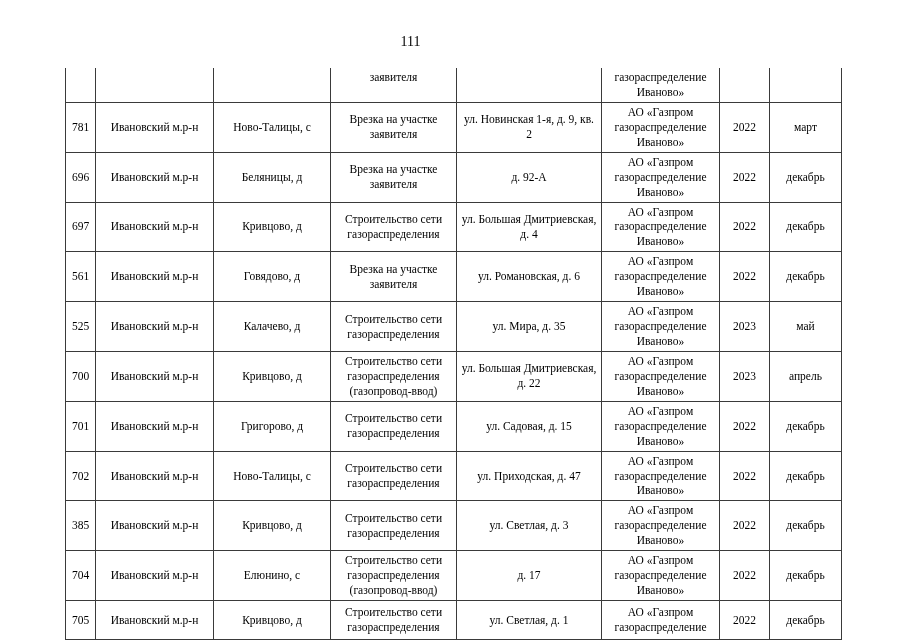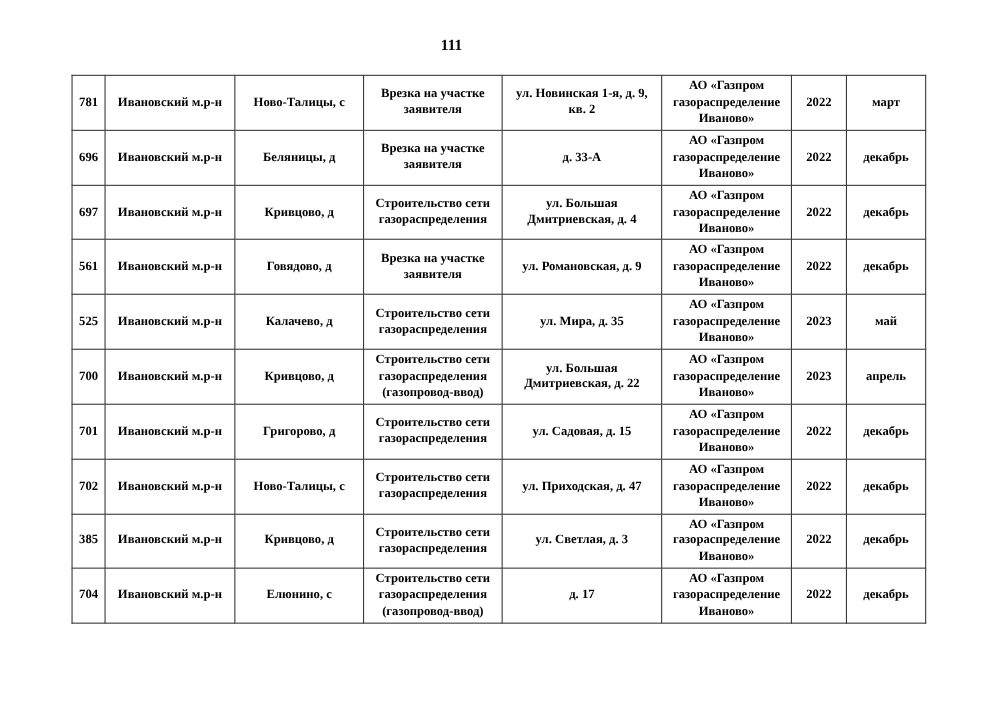--- a/index.html
+++ b/index.html
@@ -14,21 +14,20 @@
     color: #000000;
     position: relative;
     overflow: hidden;
   }
   .page {
     position: absolute;
     top: 0; left: 0;
     width: 821px;
     height: 640px;
     background: #ffffff;
-    font-weight: bold;
   }
   .page-number {
     position: absolute;
     top: 34px;
     left: 0;
     width: 100%;
     text-align: center;
     font-size: 14px;
   }
   table.records {
@@ -74,56 +73,66 @@
       <col class="c-num">
       <col class="c-district">
       <col class="c-settlement">
       <col class="c-work">
       <col class="c-address">
       <col class="c-org">
       <col class="c-year">
       <col class="c-month">
     </colgroup>
     <tbody id="records-body">
+        <tr class="row-partial">
+          <td></td>
+          <td></td>
+          <td></td>
+          <td>заявителя</td>
+          <td></td>
+          <td>газораспределение Иваново»</td>
+          <td></td>
+          <td></td>
+        </tr>
         <tr class="row-normal">
           <td>781</td>
           <td>Ивановский м.р-н</td>
           <td>Ново-Талицы, с</td>
           <td>Врезка на участке заявителя</td>
           <td>ул. Новинская 1-я, д. 9, кв. 2</td>
           <td>АО «Газпром газораспределение Иваново»</td>
           <td>2022</td>
           <td>март</td>
         </tr>
         <tr class="row-normal">
           <td>696</td>
           <td>Ивановский м.р-н</td>
           <td>Беляницы, д</td>
           <td>Врезка на участке заявителя</td>
-          <td>д. 33-А</td>
+          <td>д. 92-А</td>
           <td>АО «Газпром газораспределение Иваново»</td>
           <td>2022</td>
           <td>декабрь</td>
         </tr>
         <tr class="row-normal">
           <td>697</td>
           <td>Ивановский м.р-н</td>
           <td>Кривцово, д</td>
           <td>Строительство сети газораспределения</td>
           <td>ул. Большая Дмитриевская, д. 4</td>
           <td>АО «Газпром газораспределение Иваново»</td>
           <td>2022</td>
           <td>декабрь</td>
         </tr>
         <tr class="row-normal">
           <td>561</td>
           <td>Ивановский м.р-н</td>
           <td>Говядово, д</td>
           <td>Врезка на участке заявителя</td>
-          <td>ул. Романовская, д. 9</td>
+          <td>ул. Романовская, д. 6</td>
           <td>АО «Газпром газораспределение Иваново»</td>
           <td>2022</td>
           <td>декабрь</td>
         </tr>
         <tr class="row-normal">
           <td>525</td>
           <td>Ивановский м.р-н</td>
           <td>Калачево, д</td>
           <td>Строительство сети газораспределения</td>
           <td>ул. Мира, д. 35</td>
@@ -171,18 +180,28 @@
           <td>2022</td>
           <td>декабрь</td>
         </tr>
         <tr class="row-normal">
           <td>704</td>
           <td>Ивановский м.р-н</td>
           <td>Елюнино, с</td>
           <td>Строительство сети газораспределения (газопровод-ввод)</td>
           <td>д. 17</td>
           <td>АО «Газпром газораспределение Иваново»</td>
+          <td>2022</td>
+          <td>декабрь</td>
+        </tr>
+        <tr class="row-normal">
+          <td>705</td>
+          <td>Ивановский м.р-н</td>
+          <td>Кривцово, д</td>
+          <td>Строительство сети газораспределения</td>
+          <td>ул. Светлая, д. 1</td>
+          <td>АО «Газпром газораспределение</td>
           <td>2022</td>
           <td>декабрь</td>
         </tr>
       </tbody>
   </table>
 </div>
 
 </body></html>

